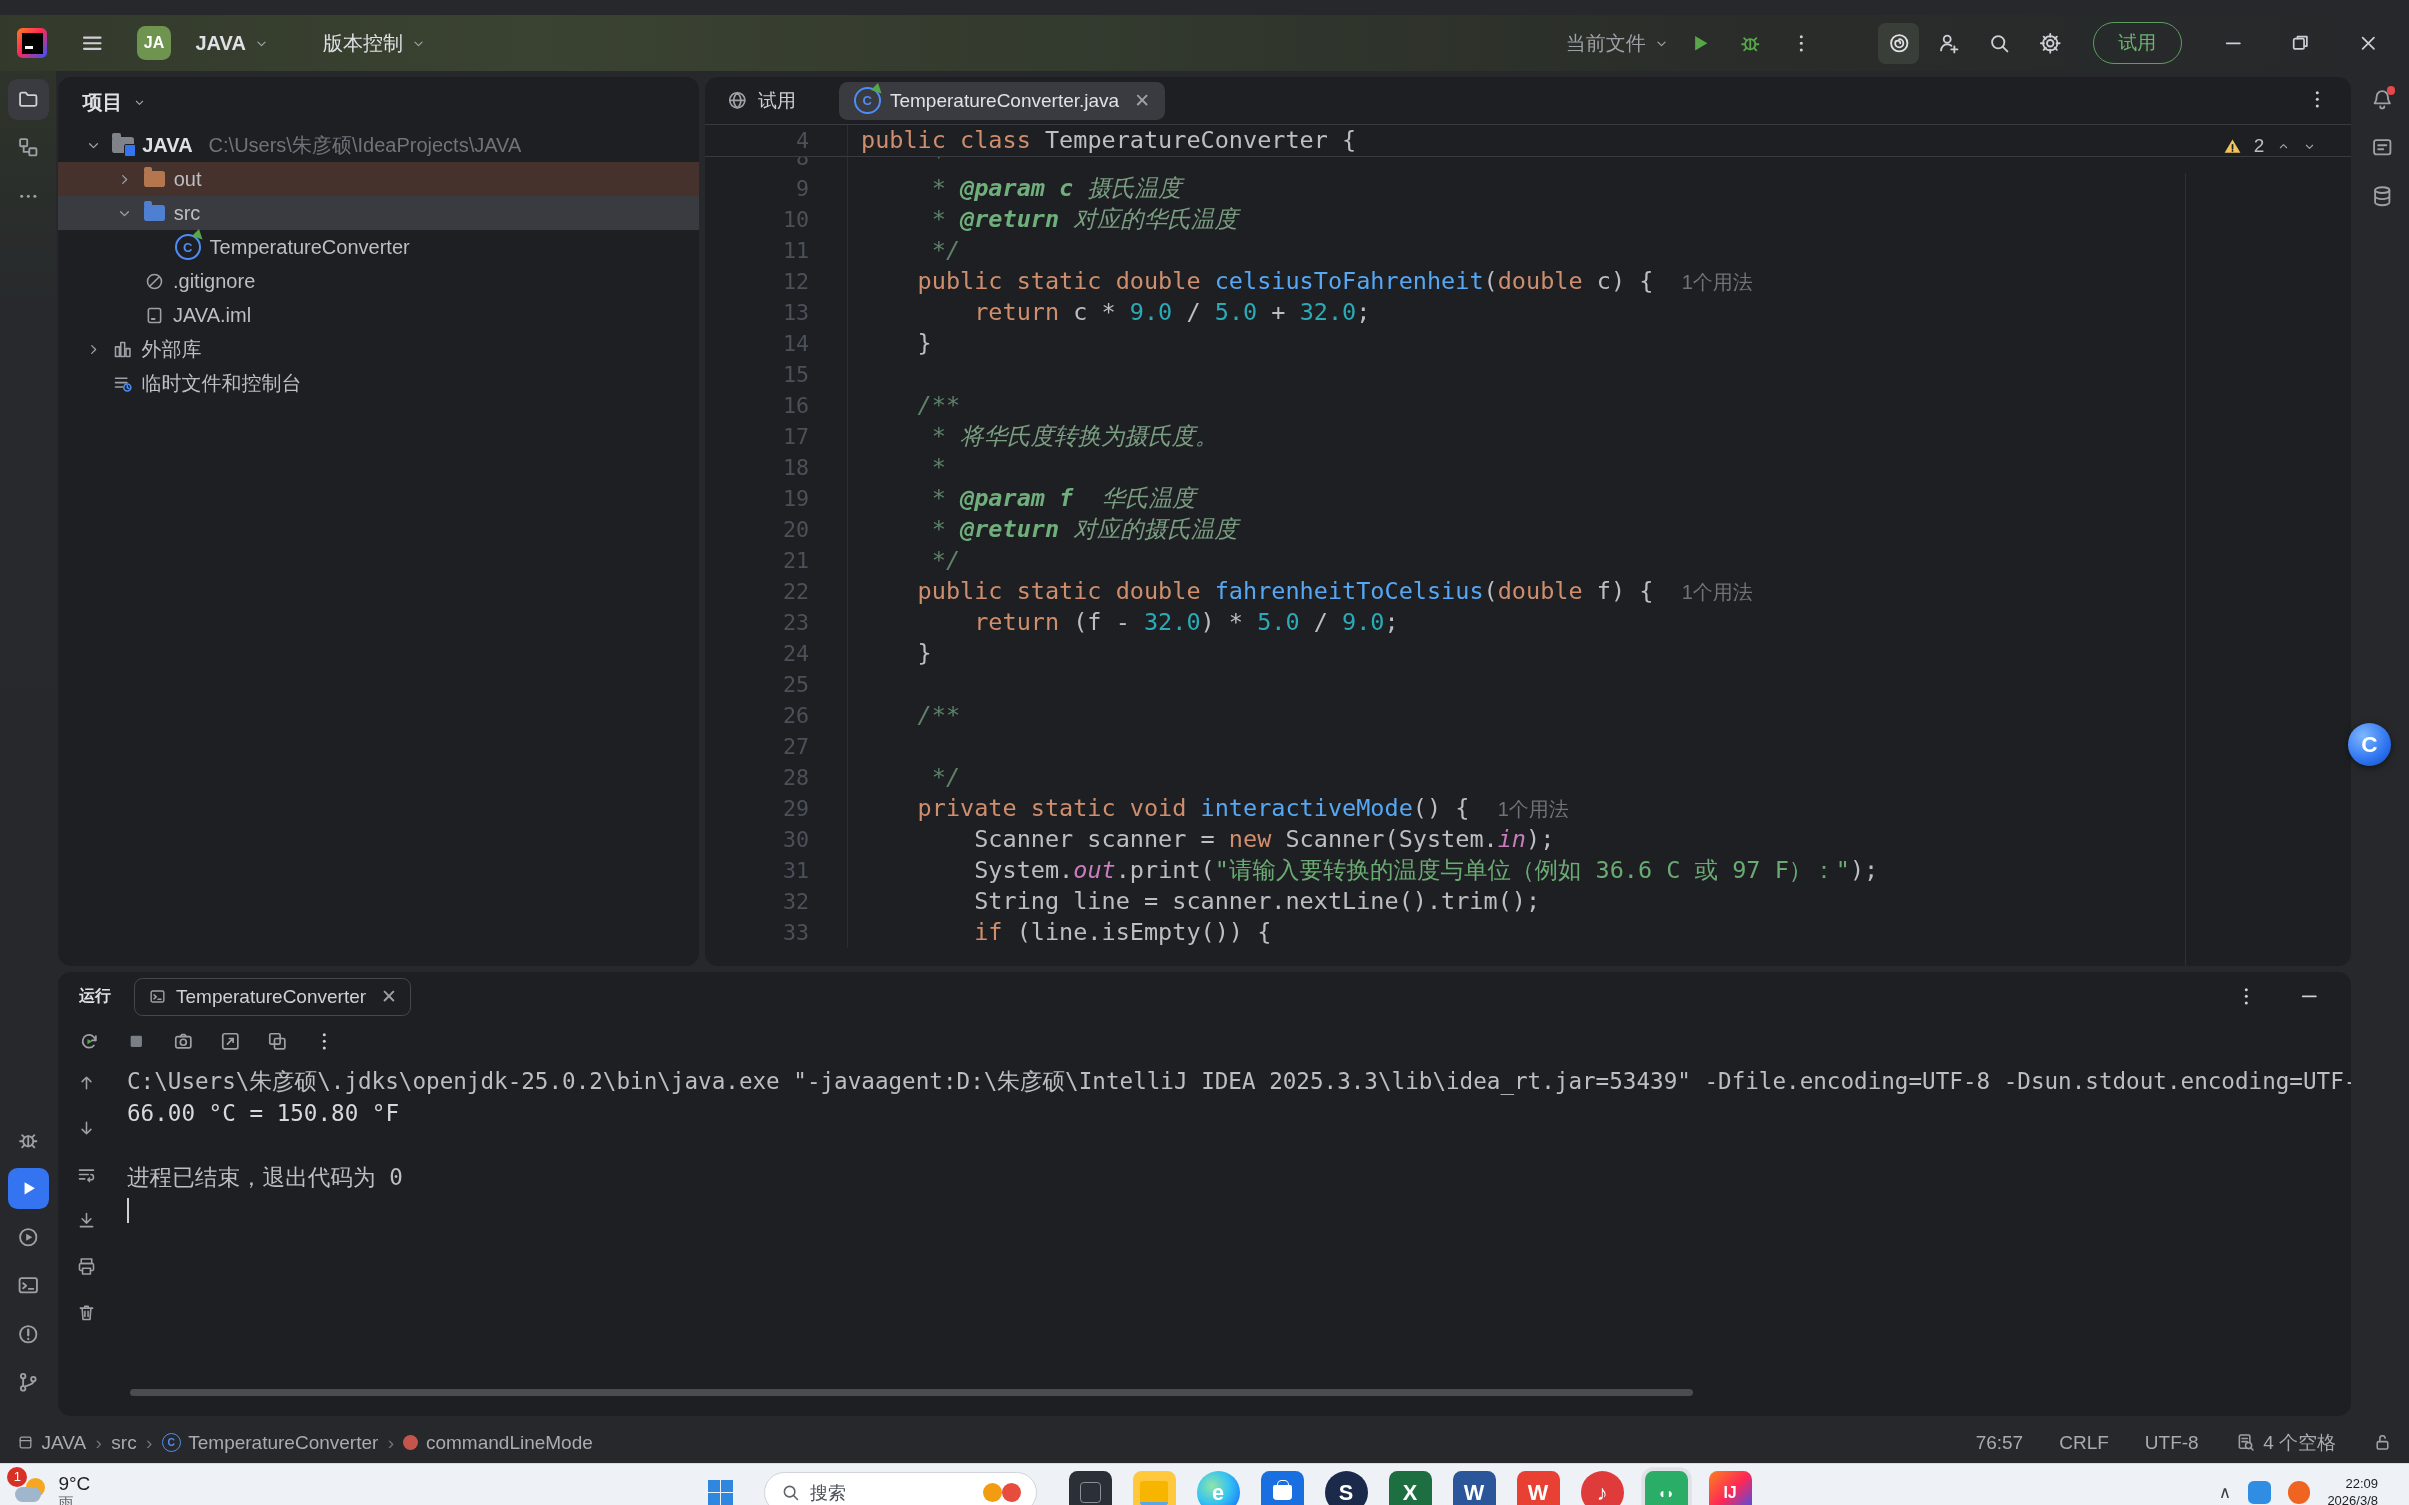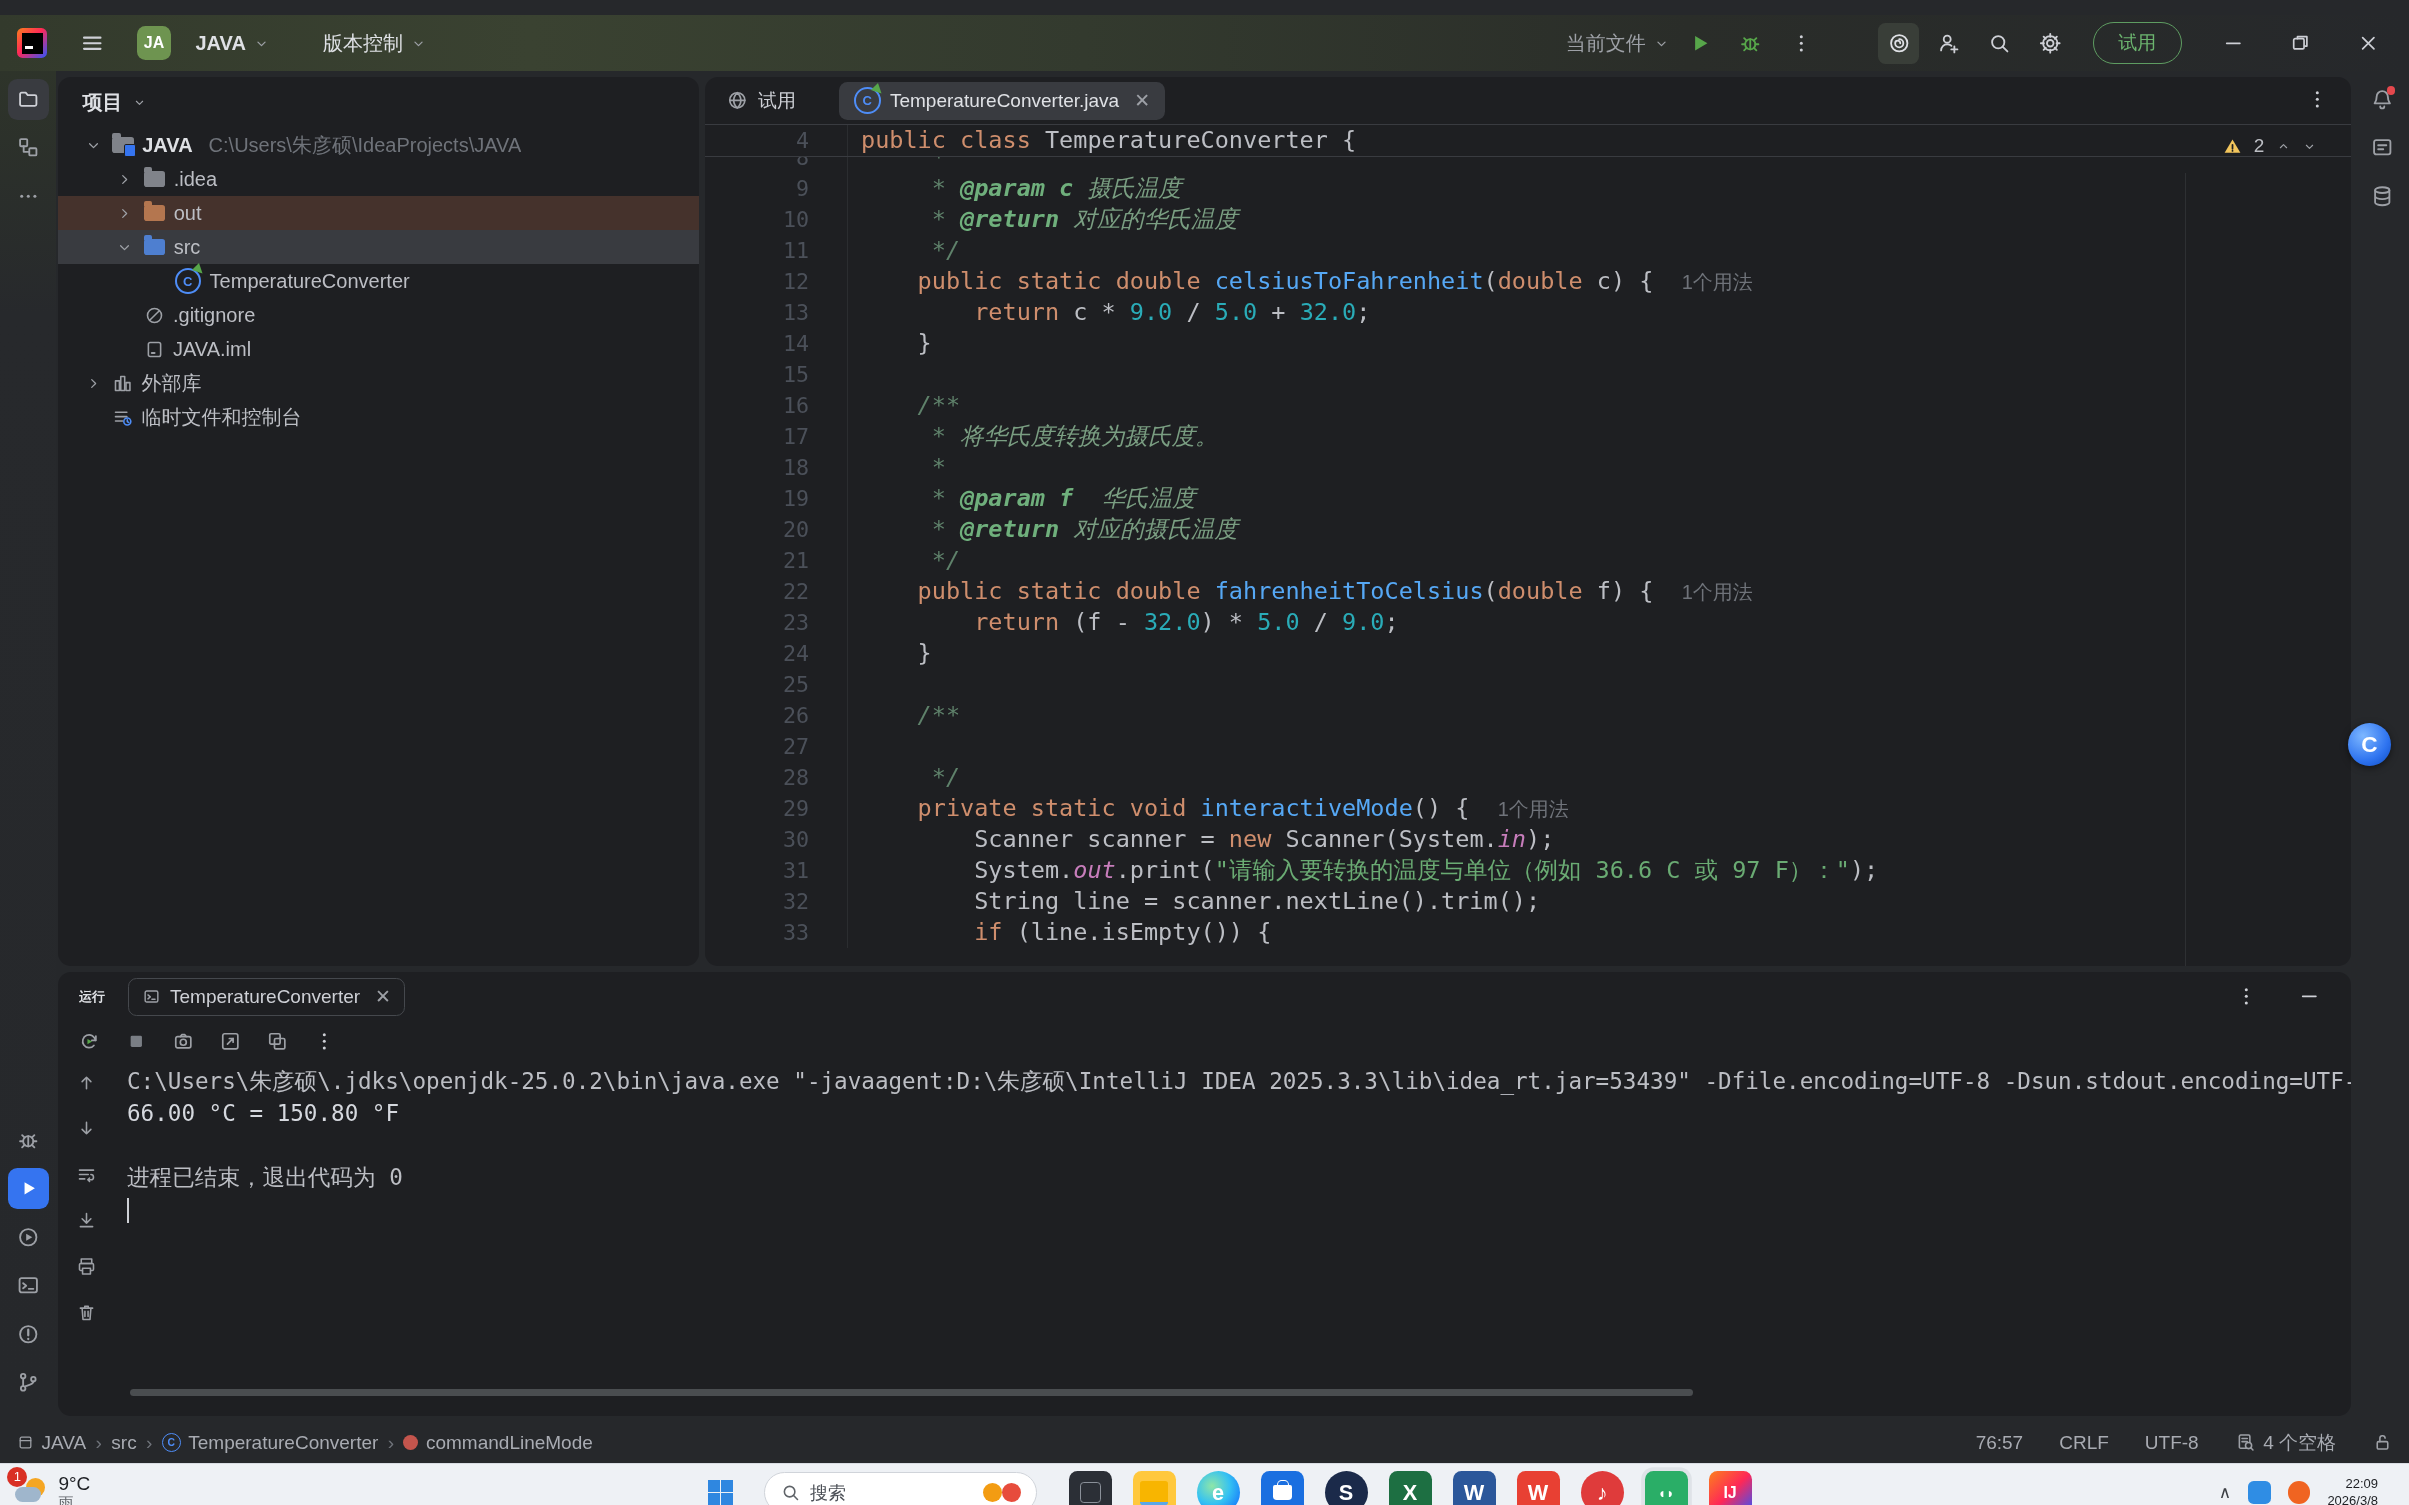--- a/index.html
+++ b/index.html
@@ -76,21 +76,21 @@
   .t-kw{color:#CF8E6D;} .t-fn{color:#56A8F5;} .t-num{color:#2AACB8;} .t-str{color:#6AAB73;}
   .t-doc{color:#5F826B;font-style:italic;} .t-doctag{color:#6FAF7C;font-style:italic;font-weight:bold;}
   .t-doccn{color:#7A9E82;font-style:italic;}
   .t-field{color:#C77DBB;font-style:italic;}
   .t-hint{color:#6F737A;font-size:20px;font-style:normal;font-family:"Liberation Sans",sans-serif;}
   .wrap-guide{position:absolute;left:1480px;top:48px;bottom:0;width:0.9px;background:#2E3033;}
   .warn-widget{position:absolute;right:34px;top:58px;display:flex;align-items:center;gap:11.3px;z-index:4;
     color:#BCBEC4;font-size:19px;}
   
   .run-head{height:49px;display:flex;align-items:center;padding:0 21px;gap:22.6px;}
-  .run-title{font-size:13px;font-weight:bold;color:#DFE1E5;}
+  .run-title{font-size:16px;font-weight:bold;color:#DFE1E5;}
   .run-tab{display:flex;align-items:center;gap:9.4px;border:0.9px solid #45484D;border-radius:8.5px;height:36px;
     padding:0 13px;color:#CED0D6;font-size:19px;}
   .run-head .spacer{flex:1}
   .run-toolbar{height:40px;display:flex;align-items:center;gap:15px;padding-left:15px;}
   .run-body{display:flex;position:relative;height:348px;}
   .run-leftcol{width:56px;display:flex;flex-direction:column;align-items:center;gap:14px;padding-top:5.6px;}
   .console{flex:1;overflow:hidden;padding-left:13px;padding-top:3.8px;}
   .conline{height:32px;line-height:32px;font-family:"DejaVu Sans Mono",monospace;font-size:22.6px;white-space:pre;}
   .c-cmd{color:#BCBEC4;} .c-out{color:#D5D8DE;} .c-input{color:#6AAB73;font-style:italic;} .c-sys{color:#BCBEC4;}
   .cursor{display:inline-block;width:2.4px;height:24.5px;background:#CED0D6;vertical-align:middle;}
@@ -365,29 +365,20 @@
         <div class="trow" style="padding-left: 24.5px;">
           <span class="tchev">
             <svg width="17" height="17" viewBox="0 0 24 24" fill="none" stroke="#9DA0A6" stroke-width="1.8" stroke-linecap="round" stroke-linejoin="round">
               <path d="M6.5 9.5l5.5 5.5 5.5-5.5"></path>
             </svg>
           </span>
           <span class="fico f-proj"></span>
           <span class="tlabel bold">JAVA</span>
           <span class="tpath">C:\Users\朱彦硕\IdeaProjects\JAVA</span>
         </div>
-        <div class="trow" style="padding-left: 56px;">
-          <span class="tchev">
-            <svg width="17" height="17" viewBox="0 0 24 24" fill="none" stroke="#9DA0A6" stroke-width="1.8" stroke-linecap="round" stroke-linejoin="round">
-              <path d="M9.5 6.5l5.5 5.5-5.5 5.5"></path>
-            </svg>
-          </span>
-          <span class="fico f-gray"></span>
-          <span class="tlabel">.idea</span>
-        </div>
         <div class="trow hot" style="padding-left: 56px;">
           <span class="tchev">
             <svg width="17" height="17" viewBox="0 0 24 24" fill="none" stroke="#9DA0A6" stroke-width="1.8" stroke-linecap="round" stroke-linejoin="round">
               <path d="M9.5 6.5l5.5 5.5-5.5 5.5"></path>
             </svg>
           </span>
           <span class="fico f-orange"></span>
           <span class="tlabel">out</span>
         </div>
         <div class="trow sel" style="padding-left: 56px;">

